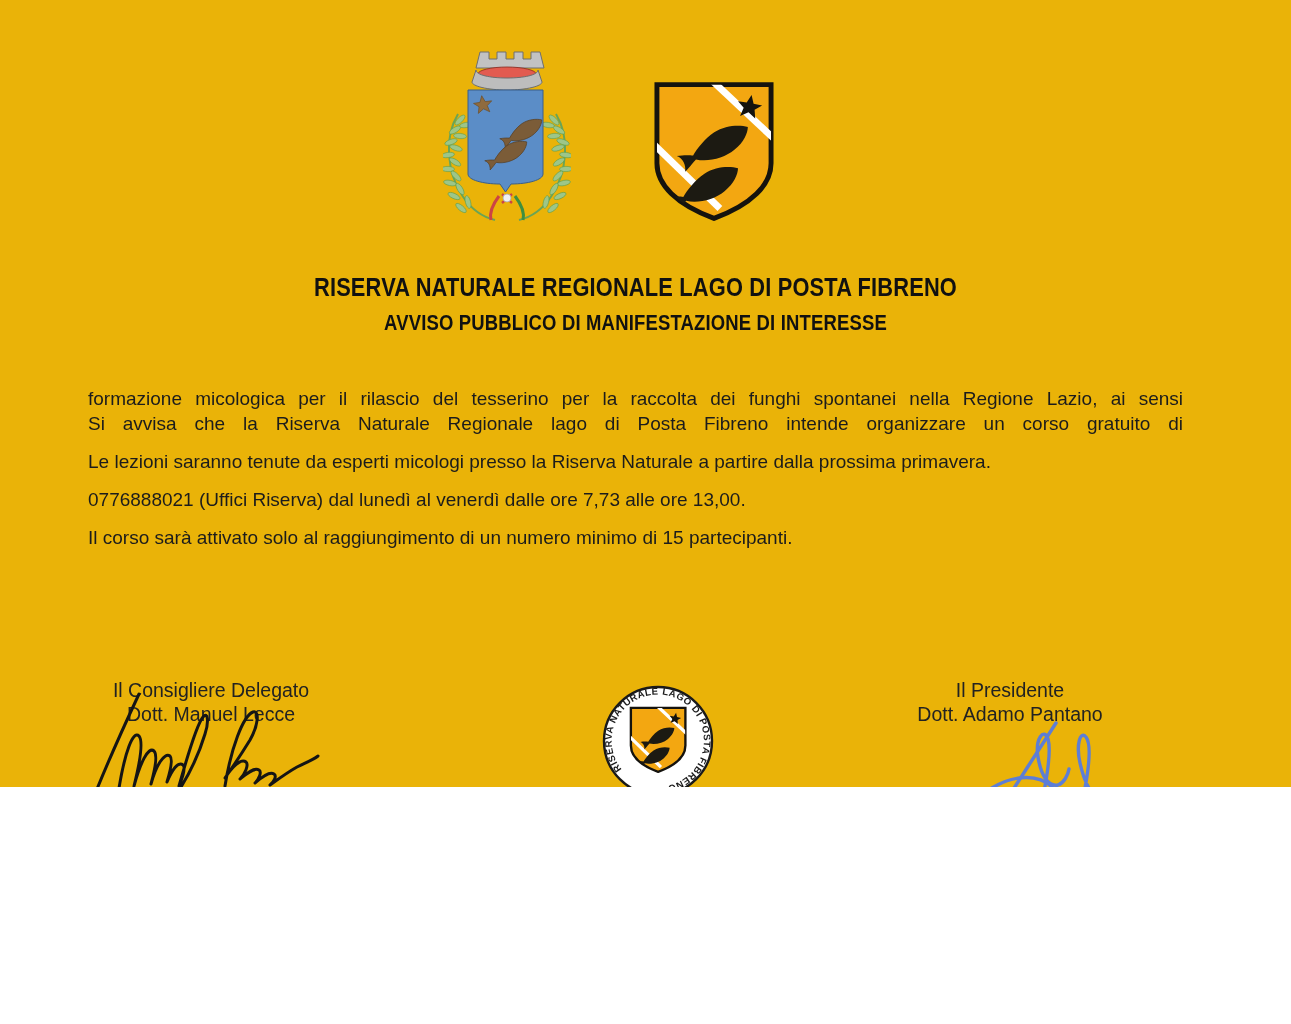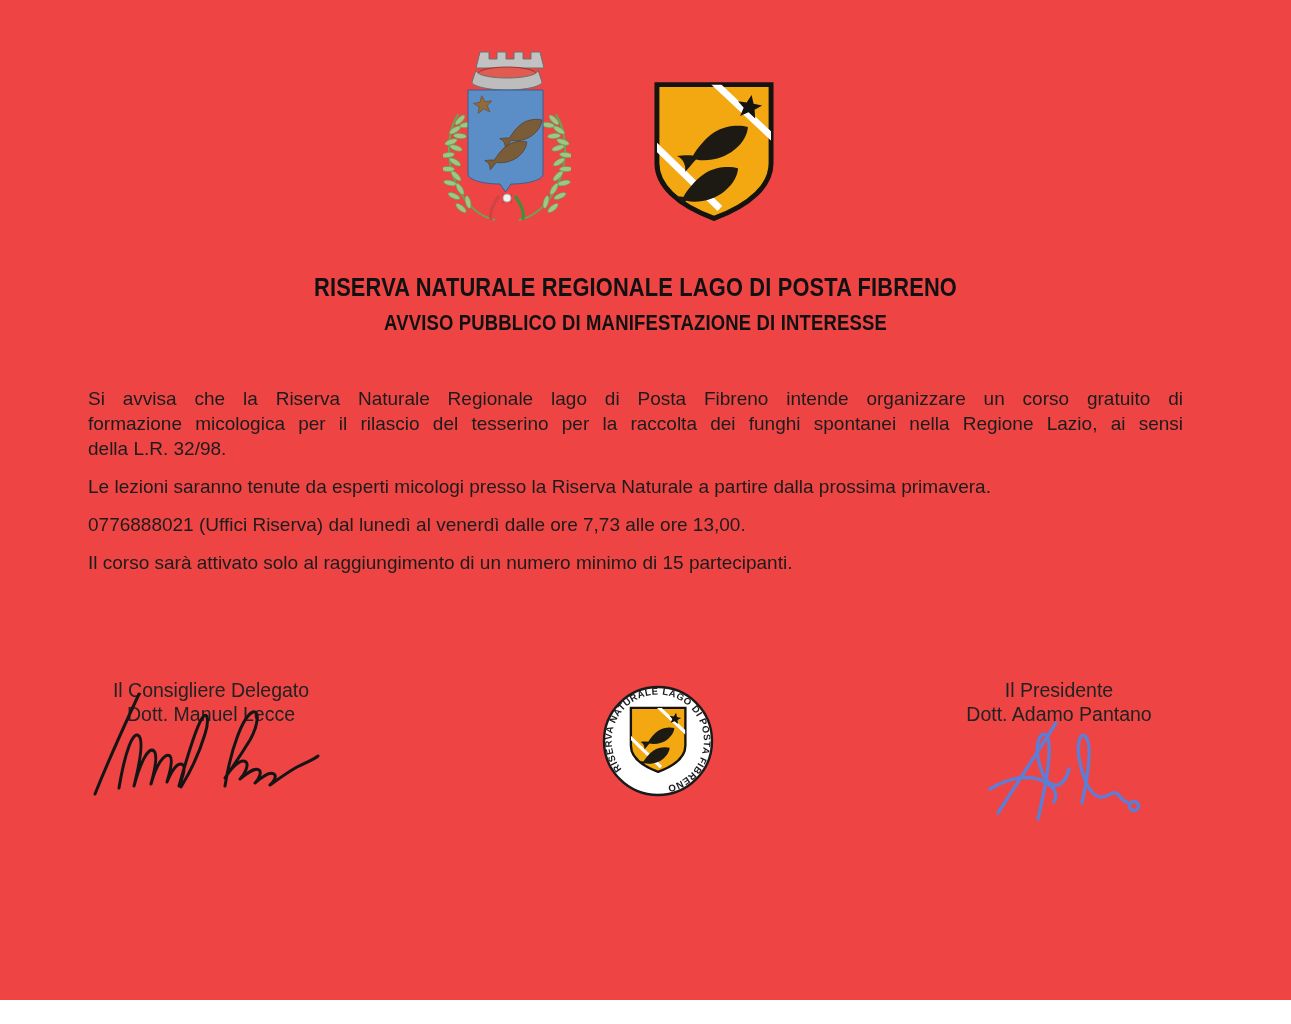--- a/index.html
+++ b/index.html
@@ -1,17 +1,17 @@
 <!DOCTYPE html>
 <html><head>
 <meta charset="utf-8">
 <style>
   html,body{margin:0;padding:0;background:#ffffff;overflow:hidden;}
   .page{
-    position:relative;width:1291px;height:1000px;background:#ef4444;
+    position:relative;width:1291px;height:787px;background:#eab308;
     font-family:"Liberation Sans",sans-serif;color:#1a1a1a;overflow:hidden;
   }
   .abs{position:absolute;}
   .heading{
     left:88px;width:1095px;text-align:center;font-weight:bold;color:#111;
     transform:scaleX(0.84);transform-origin:50% 50%;white-space:nowrap;
   }
   .title{top:272px;font-size:26px;line-height:30px;letter-spacing:0.2px;}
   .subtitle{top:309px;font-size:22px;line-height:28px;letter-spacing:0.2px;}
   .bodytext{left:88px;top:386px;width:1095px;font-size:19px;line-height:25px;color:#1c1c1c;}
@@ -110,23 +110,22 @@
 
   <svg class="abs svgbox" style="left:653px;top:80px" width="122" height="144" viewBox="0 0 124 145">
     <use href="#gold-emblem"></use>
   </svg>
 
   <div class="abs heading title">RISERVA NATURALE REGIONALE LAGO DI POSTA FIBRENO</div>
   <div class="abs heading subtitle">AVVISO PUBBLICO DI MANIFESTAZIONE DI INTERESSE</div>
 
   <div class="abs bodytext">
     <div class="paragraph">
+      <div class="line justified">formazione micologica per il rilascio del tesserino per la raccolta dei funghi spontanei nella Regione Lazio, ai sensi</div>
       <div class="line justified">Si avvisa che la Riserva Naturale Regionale lago di Posta Fibreno intende organizzare un corso gratuito di</div>
-      <div class="line justified">formazione micologica per il rilascio del tesserino per la raccolta dei funghi spontanei nella Regione Lazio, ai sensi</div>
-      <div class="line">della L.R. 32/98.</div>
     </div>
     <div class="paragraph">
       <div class="line">Le lezioni saranno tenute da esperti micologi presso la Riserva Naturale a partire dalla prossima primavera.</div>
     </div>
     <div class="paragraph">
       <div class="line">0776888021 (Uffici Riserva) dal lunedì al venerdì dalle ore 7,73 alle ore 13,00.</div>
     </div>
     <div class="paragraph">
       <div class="line">Il corso sarà attivato solo al raggiungimento di un numero minimo di 15 partecipanti.</div>
     </div>
@@ -150,21 +149,21 @@
 
   <svg class="abs svgbox" style="left:598px;top:681px" width="120" height="120" viewBox="0 0 120 120">
     <circle cx="60" cy="60" r="54" fill="#ffffff" stroke="#1a1a1a" stroke-width="2.4"></circle>
     <path id="ringpath" d="M23.8,88.3 A46,46 0 1 1 99.8,37 A46,46 0 0 1 27.5,92.5" fill="none"></path>
     <text font-family="Liberation Sans, sans-serif" font-size="9.6" font-weight="bold" letter-spacing="0.5" fill="#1a1a1a">
       <textPath href="#ringpath">RISERVA NATURALE LAGO DI POSTA FIBRENO</textPath>
     </text>
     <use href="#gold-emblem" transform="translate(31,25) scale(0.47)"></use>
   </svg>
 
-  <div class="abs sigblock" style="left:884px;top:679px">
+  <div class="abs sigblock" style="left:835px;top:679px">
     <div class="role">Il Presidente</div>
     <div class="name">Dott. Adamo Pantano</div>
   </div>
   <svg class="abs svgbox" style="left:982px;top:715px" width="165" height="110" viewBox="0 0 165 110">
     <g fill="none" stroke="#5d7ed6" stroke-width="3.4" stroke-linecap="round" stroke-linejoin="round">
       <path d="M16,98 C34,70 56,36 74,8"></path>
       <path d="M8,74 C34,58 58,60 70,72 C74,76 75,82 72,87"></path>
       <path d="M56,104 C64,70 70,38 66,24 C62,12 53,24 56,42 C59,60 66,72 76,70 C82,68 86,60 87,54"></path>
       <path d="M100,88 C106,60 110,30 104,22 C98,15 94,30 98,48 C102,66 108,80 118,82 C126,83 130,76 134,78 C138,80 140,86 145,87"></path>
       <circle cx="152" cy="91" r="4.5"></circle>

